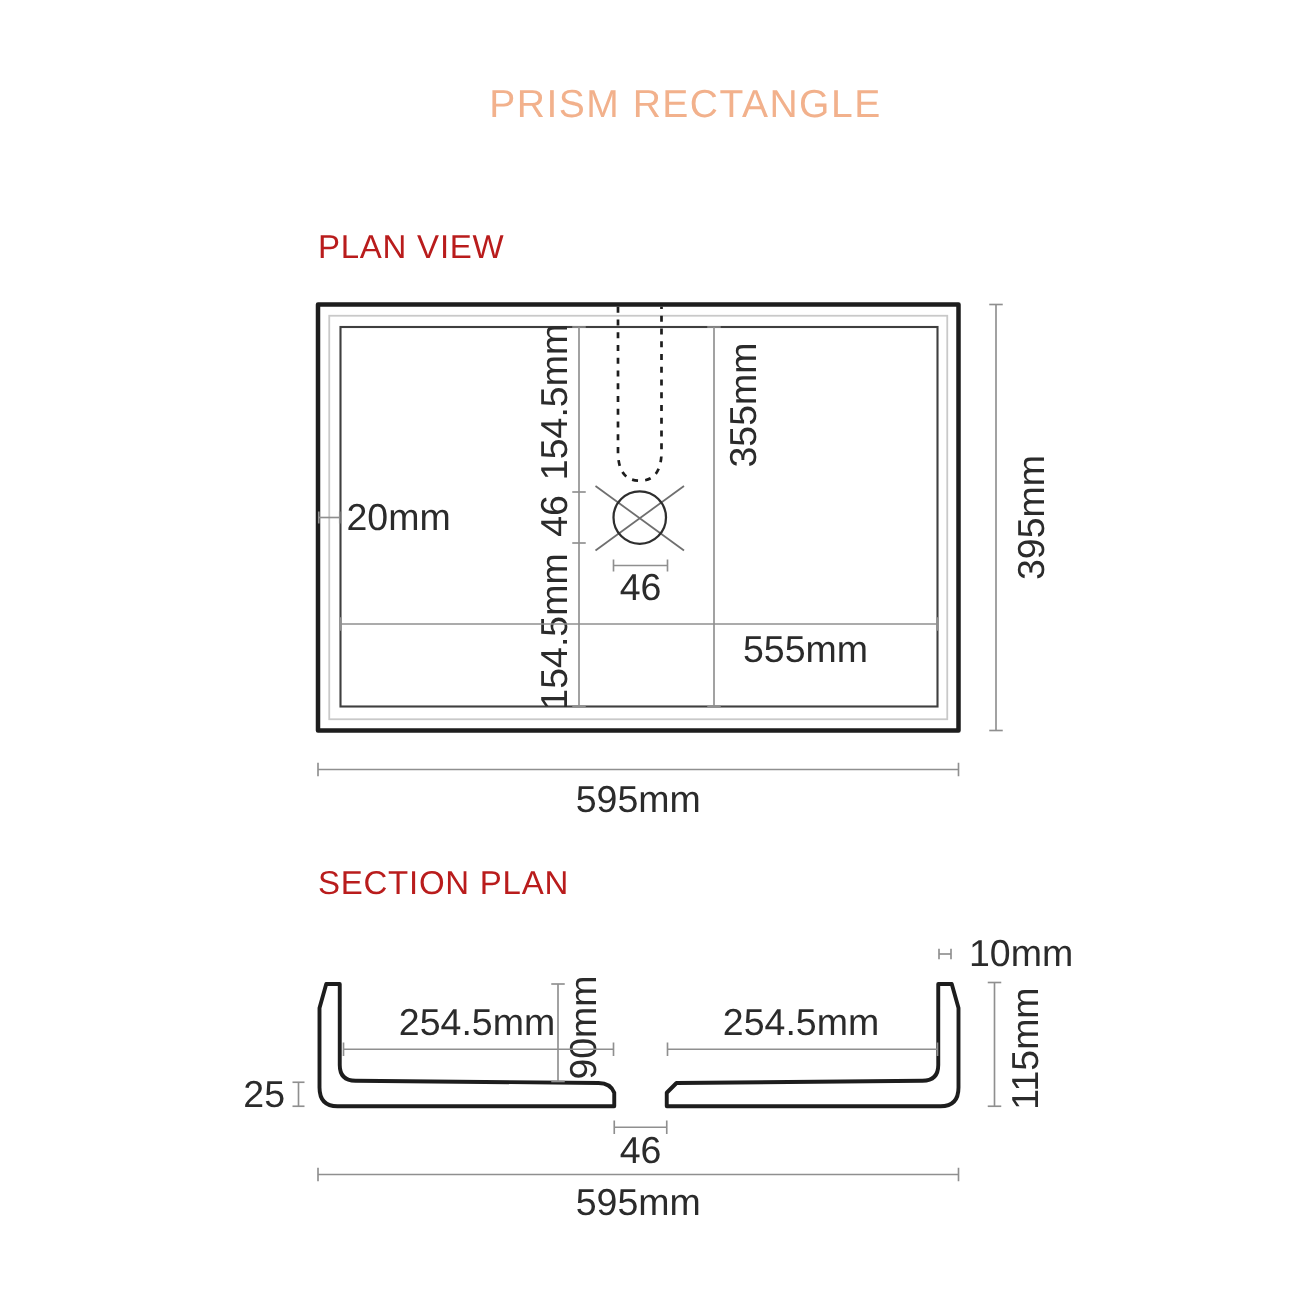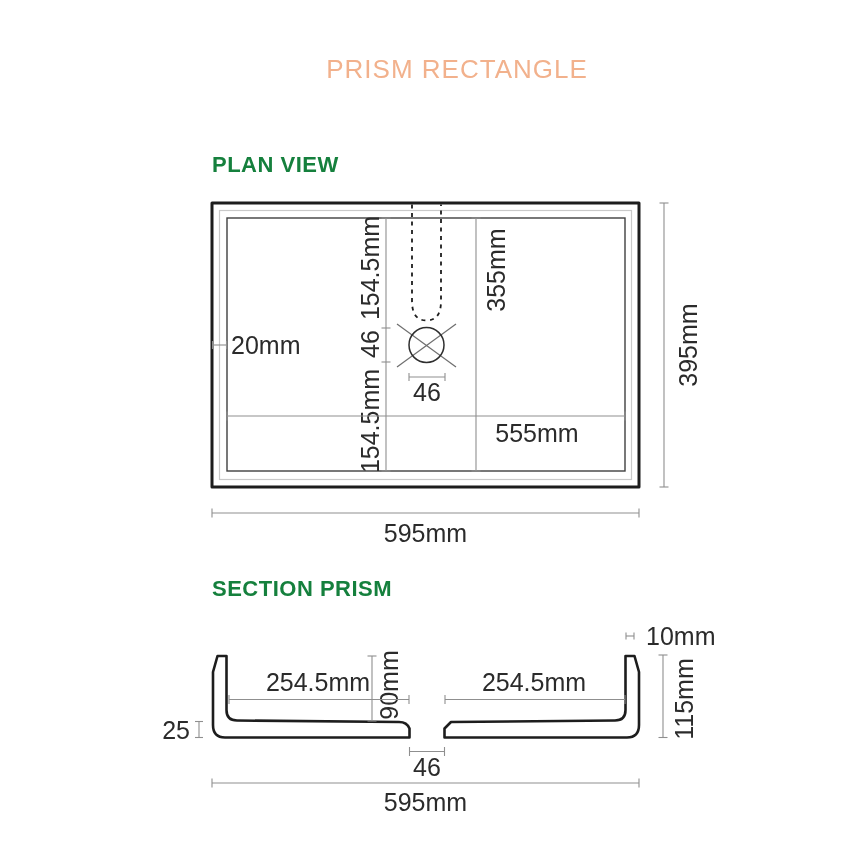--- a/index.html
+++ b/index.html
@@ -1,22 +1,22 @@
 <!DOCTYPE html>
 <html><head>
 <meta charset="utf-8">
 <style>
   html,body{margin:0;padding:0;background:#ffffff;}
   body{width:860px;height:860px;position:relative;overflow:hidden;
        font-family:"Liberation Sans",sans-serif;color:#1d1d1f;}
   .title{position:absolute;top:54px;left:0;right:0;text-align:center;
          font-size:26px;letter-spacing:1px;font-weight:400;
          transform:translateX(27px);}
-  .view-heading{position:absolute;font-size:22px;font-weight:700;
-                letter-spacing:.5px;color:#15803d;}
+  .view-heading{position:absolute;font-size:22px;font-weight:400;
+                letter-spacing:.5px;color:#b91c1c;}
   #plan-heading{left:212px;top:152px;}
   #section-heading{left:212px;top:576px;}
   svg{position:absolute;top:0;left:0;}
   .outline{fill:#ffffff;stroke:#1d1d1d;stroke-width:3;stroke-linejoin:round;}
   .outline2{fill:none;stroke:#3f3f3f;stroke-width:1.4;}
   .outline-light{fill:none;stroke:#c9c9c9;stroke-width:1.2;}
   .profile{fill:#ffffff;stroke:#1d1d1d;stroke-width:2.6;stroke-linejoin:round;}
   .dashed{fill:none;stroke:#1d1d1d;stroke-width:1.8;stroke-dasharray:4 4.5;}
   .drain{fill:none;stroke:#2e2e2e;stroke-width:1.5;}
   .cross{stroke:#6f6f6f;stroke-width:1.2;}
@@ -24,21 +24,21 @@
   .dimtxt{font-family:"Liberation Sans",sans-serif;font-size:25px;
           fill:#2b2b2b;}
 </style>
 </head>
 <body>
 
 <div class="title" id="page-title" style="color: rgb(242, 177, 140);">PRISM RECTANGLE</div>
 
 <div class="view-heading" id="plan-heading">PLAN VIEW</div>
 
-<div class="view-heading" id="section-heading">SECTION PRISM</div>
+<div class="view-heading" id="section-heading">SECTION PLAN</div>
 
 <svg width="860" height="860" viewBox="0 0 860 860">
 
   <g>
 
     <rect class="outline" x="212" y="203" width="427" height="284"></rect>
     <rect class="outline-light" x="219.5" y="210.5" width="412" height="269"></rect>
     <rect class="outline2" x="227" y="218" width="398" height="253"></rect>
 
     <path class="dashed" d="M 412 204.5 L 412 301 Q 412 320.5 426.5 320.5 Q 441 320.5 441 301 L 441 204.5"></path>

